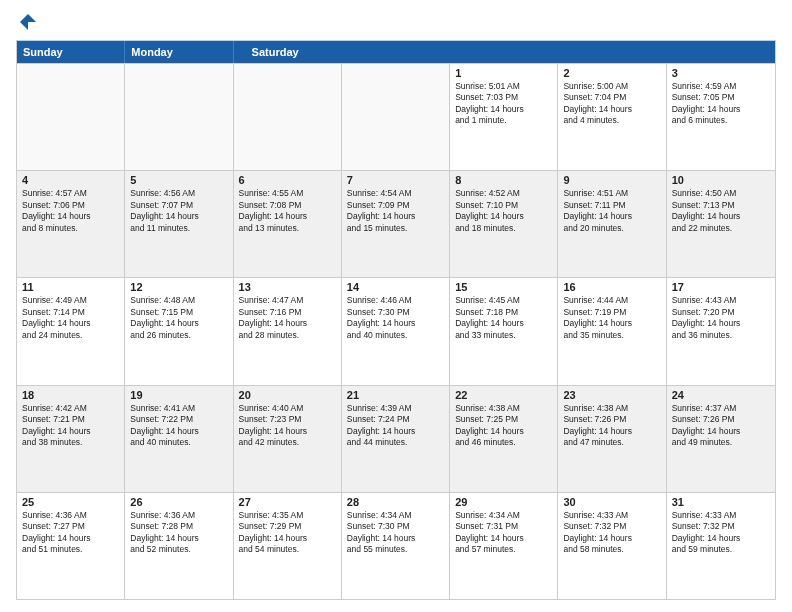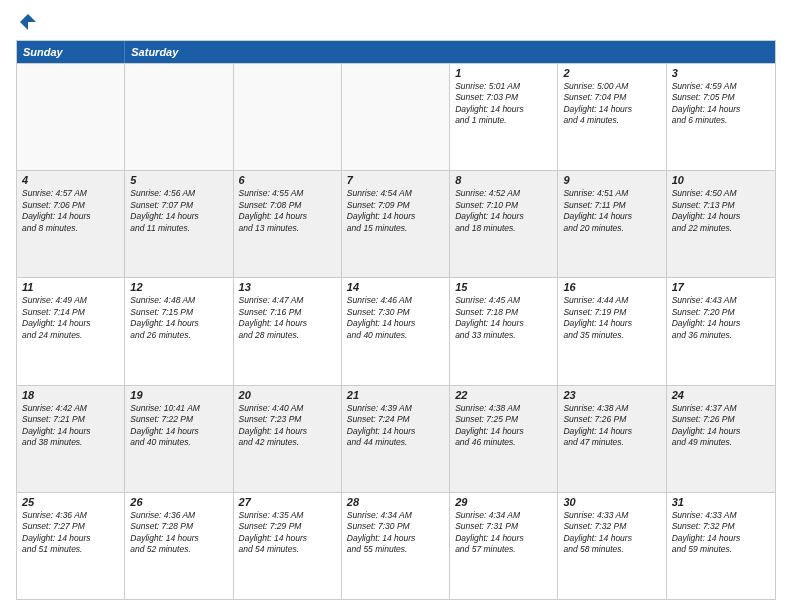--- a/index.html
+++ b/index.html
@@ -9,21 +9,20 @@
       width: 792px;
       height: 612px;
       overflow: hidden;
     }
     .page {
       width: 792px;
       height: 612px;
       padding: 12px 16px;
       display: flex;
       flex-direction: column;
-      font-style: italic;
     }
     .header {
       display: flex;
       justify-content: space-between;
       align-items: flex-start;
       margin-bottom: 8px;
     }
     .logo {
       display: flex;
       flex-direction: column;
@@ -71,21 +70,21 @@
       grid-template-columns: repeat(7, 1fr);
       background: #1a5ea8;
     }
     .cal-header-cell {
       color: #fff;
       font-size: 11px;
       font-weight: bold;
       padding: 5px 6px;
       border-right: 1px solid #3a7ec8;
     }
-    .cal-header-cell:last-child { border-right: none; }
+    .cal-header-cell:last-child { border-right: none; margin-left: 12px; }
     .cal-body {
       flex: 1;
       display: flex;
       flex-direction: column;
     }
     .cal-row {
       display: grid;
       grid-template-columns: repeat(7, 1fr);
       flex: 1;
       border-top: 1px solid #ccc;
@@ -130,20 +129,21 @@
     </div>
     <div class="title-block">
       <div class="month-title"></div>
       <div class="subtitle"></div>
     </div>
   </div>
 
   <div class="calendar">
     <div class="cal-header">
     <div class="cal-header-cell">Sunday</div>
+        <div class="cal-header-cell">Monday</div>
         <div class="cal-header-cell">Saturday</div>
       </div>
     <div class="cal-body">
     <div class="cal-row">
           <div class="cal-cell empty"></div>
           <div class="cal-cell empty"></div>
           <div class="cal-cell empty"></div>
           <div class="cal-cell empty"></div>
           <div class="cal-cell">
             <div class="day-num">1</div>
@@ -272,21 +272,21 @@
         <div class="cal-row">
           <div class="cal-cell shaded">
             <div class="day-num">18</div>
             <div class="cell-line">Sunrise: 4:42 AM</div>
             <div class="cell-line">Sunset: 7:21 PM</div>
             <div class="cell-line">Daylight: 14 hours</div>
             <div class="cell-line">and 38 minutes.</div>
           </div>
           <div class="cal-cell shaded">
             <div class="day-num">19</div>
-            <div class="cell-line">Sunrise: 10:41 AM</div>
+            <div class="cell-line">Sunrise: 4:41 AM</div>
             <div class="cell-line">Sunset: 7:22 PM</div>
             <div class="cell-line">Daylight: 14 hours</div>
             <div class="cell-line">and 40 minutes.</div>
           </div>
           <div class="cal-cell shaded">
             <div class="day-num">20</div>
             <div class="cell-line">Sunrise: 4:40 AM</div>
             <div class="cell-line">Sunset: 7:23 PM</div>
             <div class="cell-line">Daylight: 14 hours</div>
             <div class="cell-line">and 42 minutes.</div>

